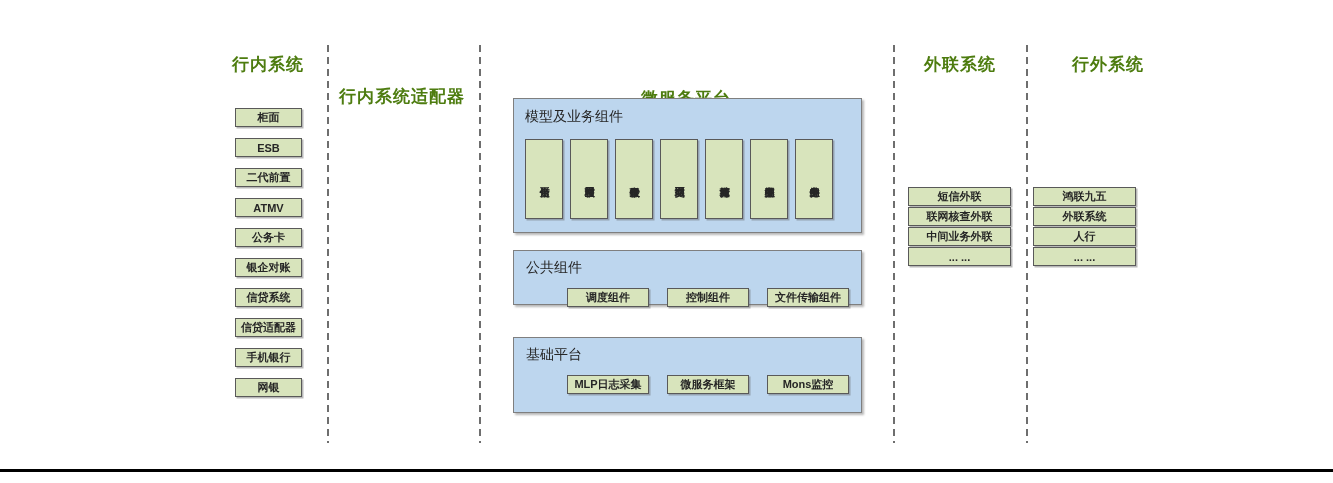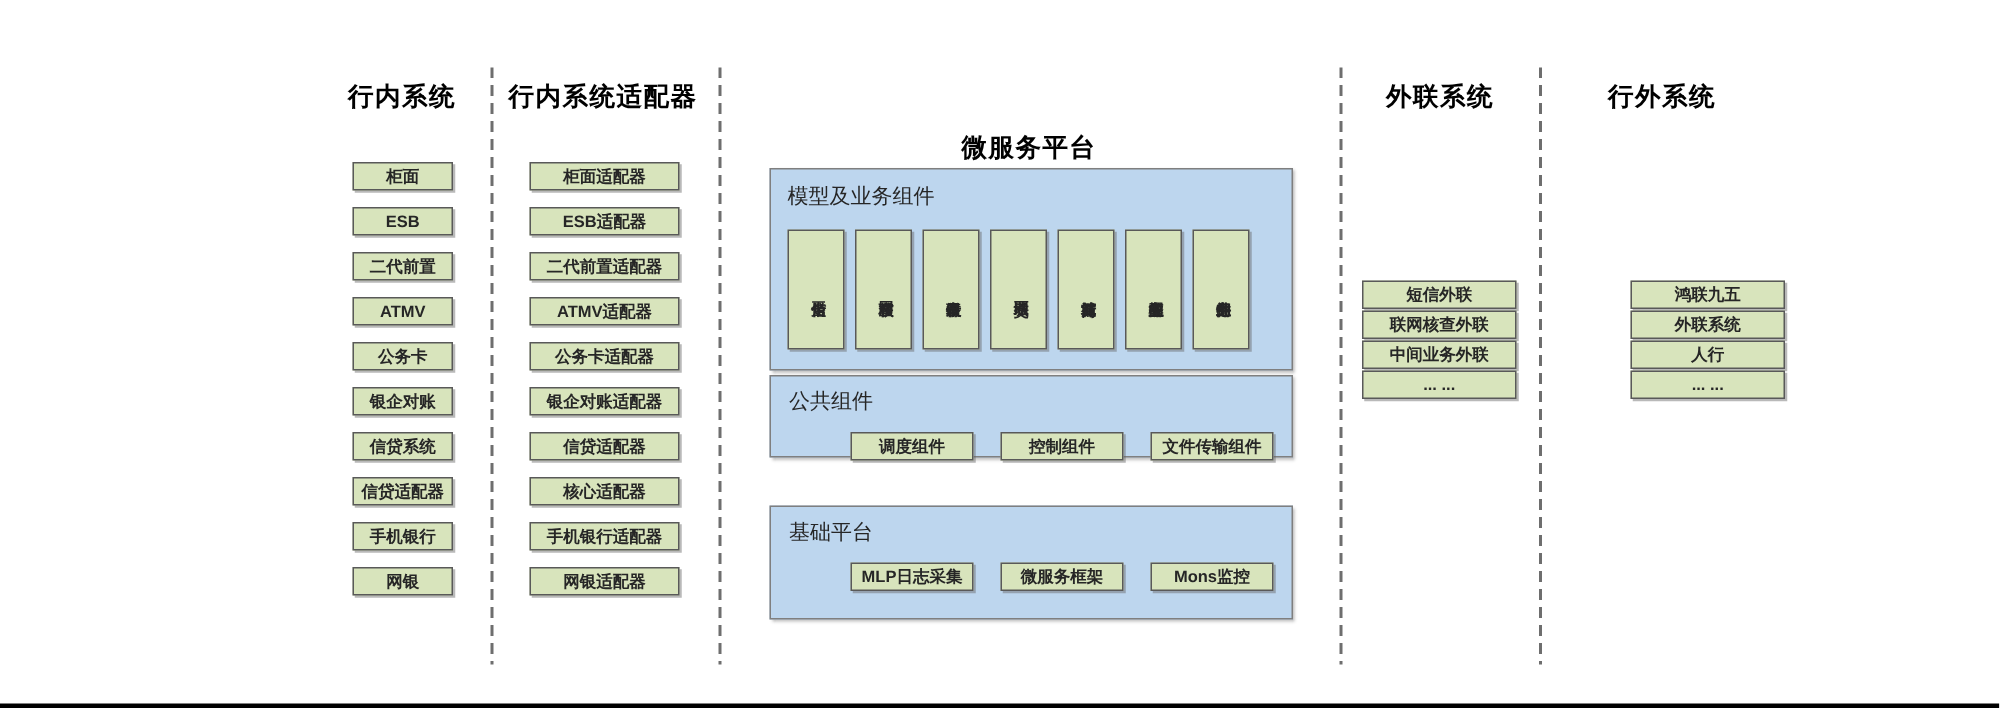--- a/index.html
+++ b/index.html
@@ -15,21 +15,21 @@
     background: #ffffff;
     overflow: hidden;
   }
   
   .hdr {
     position: absolute;
     top: 53px;
     text-align: center;
     font-size: 17px;
     font-weight: bold;
-    color: #000000;
+    color: #4d7c0f;
     letter-spacing: 1px;
     white-space: nowrap;
   }
   
   .vline {
     position: absolute;
     top: 45px;
     height: 398px;
     width: 2px;
     background: repeating-linear-gradient(
@@ -70,21 +70,21 @@
     box-sizing: border-box;
     background: var(--panel-fill, #bdd6ee);
     border: 1px solid var(--panel-border, #7f7f7f);
     box-shadow: 1.5px 1.5px 2px rgba(80,80,80,0.4);
   }
   .plabel {
     font-size: 14px;
     color: #262626;
     white-space: nowrap;
   }
-  .panel-models { left: 513px; top: 112px;  width: 349px; height: 135px; padding: 9px 12px 0 11px; }
+  .panel-models { left: 513px; top: 98px;  width: 349px; height: 135px; padding: 9px 12px 0 11px; }
   .panel-common { left: 513px; top: 250px; width: 349px; height: 55px;  padding: 8px 12px 0 12px; }
   .panel-base   { left: 513px; top: 337px; width: 349px; height: 76px;  padding: 8px 12px 0 12px; }
   .panel-models .plabel { margin-bottom: 13px; }
   .panel-common .plabel, .panel-base .plabel { margin-bottom: 11px; }
   .vrow { display: flex; gap: 7px; }
   .vbox {
     box-sizing: border-box;
     width: 38px;
     height: 80px;
     background: var(--box-fill, #d8e4bc);
@@ -112,21 +112,21 @@
     height: 3px;
     background: var(--rule, #000000);
   }
 </style>
 </head>
 <body>
 
 <div class="diagram">
 
   <div class="hdr" style="left:208px; width:120px;">行内系统</div>
-  <div class="hdr" style="left:337px; width:130px;">行内系统适配器</div>
+  <div class="hdr" style="left:337px; width:130px;margin-top:32px;">行内系统适配器</div>
   <div class="hdr" style="left:596px; width:180px; top:57px;margin-top:30px;">微服务平台</div>
   <div class="hdr" style="left:900px; width:120px;">外联系统</div>
   <div class="hdr" style="left:1024px; width:120px;text-align:right;">行外系统</div>
 
   <div class="vline" style="left:327px;"></div>
   <div class="vline" style="left:479px;"></div>
   <div class="vline" style="left:893px;"></div>
   <div class="vline" style="left:1026px;"></div>
 
   <div class="col gap11" style="left:235px; top:108px; width:67px;">
@@ -135,32 +135,20 @@
       <div class="gbox">二代前置</div>
       <div class="gbox">ATMV</div>
       <div class="gbox">公务卡</div>
       <div class="gbox">银企对账</div>
       <div class="gbox">信贷系统</div>
       <div class="gbox">信贷适配器</div>
       <div class="gbox">手机银行</div>
       <div class="gbox">网银</div>
     </div>
 
-  <div class="col gap11" style="left:353px; top:108px; width:100px;">
-      <div class="gbox">柜面适配器</div>
-      <div class="gbox">ESB适配器</div>
-      <div class="gbox">二代前置适配器</div>
-      <div class="gbox">ATMV适配器</div>
-      <div class="gbox">公务卡适配器</div>
-      <div class="gbox">银企对账适配器</div>
-      <div class="gbox">信贷适配器</div>
-      <div class="gbox">核心适配器</div>
-      <div class="gbox">手机银行适配器</div>
-      <div class="gbox">网银适配器</div>
-    </div>
 
   <div class="panel panel-models">
     <div class="plabel">模型及业务组件</div>
     <div class="vrow">
         <div class="vbox">短信平台</div>
         <div class="vbox">联网核查</div>
         <div class="vbox">银联及银行卡</div>
         <div class="vbox">同城票交</div>
         <div class="vbox">城商行清算</div>
         <div class="vbox">中间业务模型</div>
@@ -186,21 +174,21 @@
       </div>
   </div>
 
   <div class="col gap17" style="left:908px; top:187px; width:103px;">
       <div class="gbox">短信外联</div>
       <div class="gbox">联网核查外联</div>
       <div class="gbox">中间业务外联</div>
       <div class="gbox">... ...</div>
     </div>
 
-  <div class="col gap17" style="left:1087px; top:187px; width:103px;">
+  <div class="col gap17" style="left:1033px; top:187px; width:103px;">
       <div class="gbox">鸿联九五</div>
       <div class="gbox">外联系统</div>
       <div class="gbox">人行</div>
       <div class="gbox">... ...</div>
     </div>
 
   <div class="hline"></div>
 
 </div>
 

